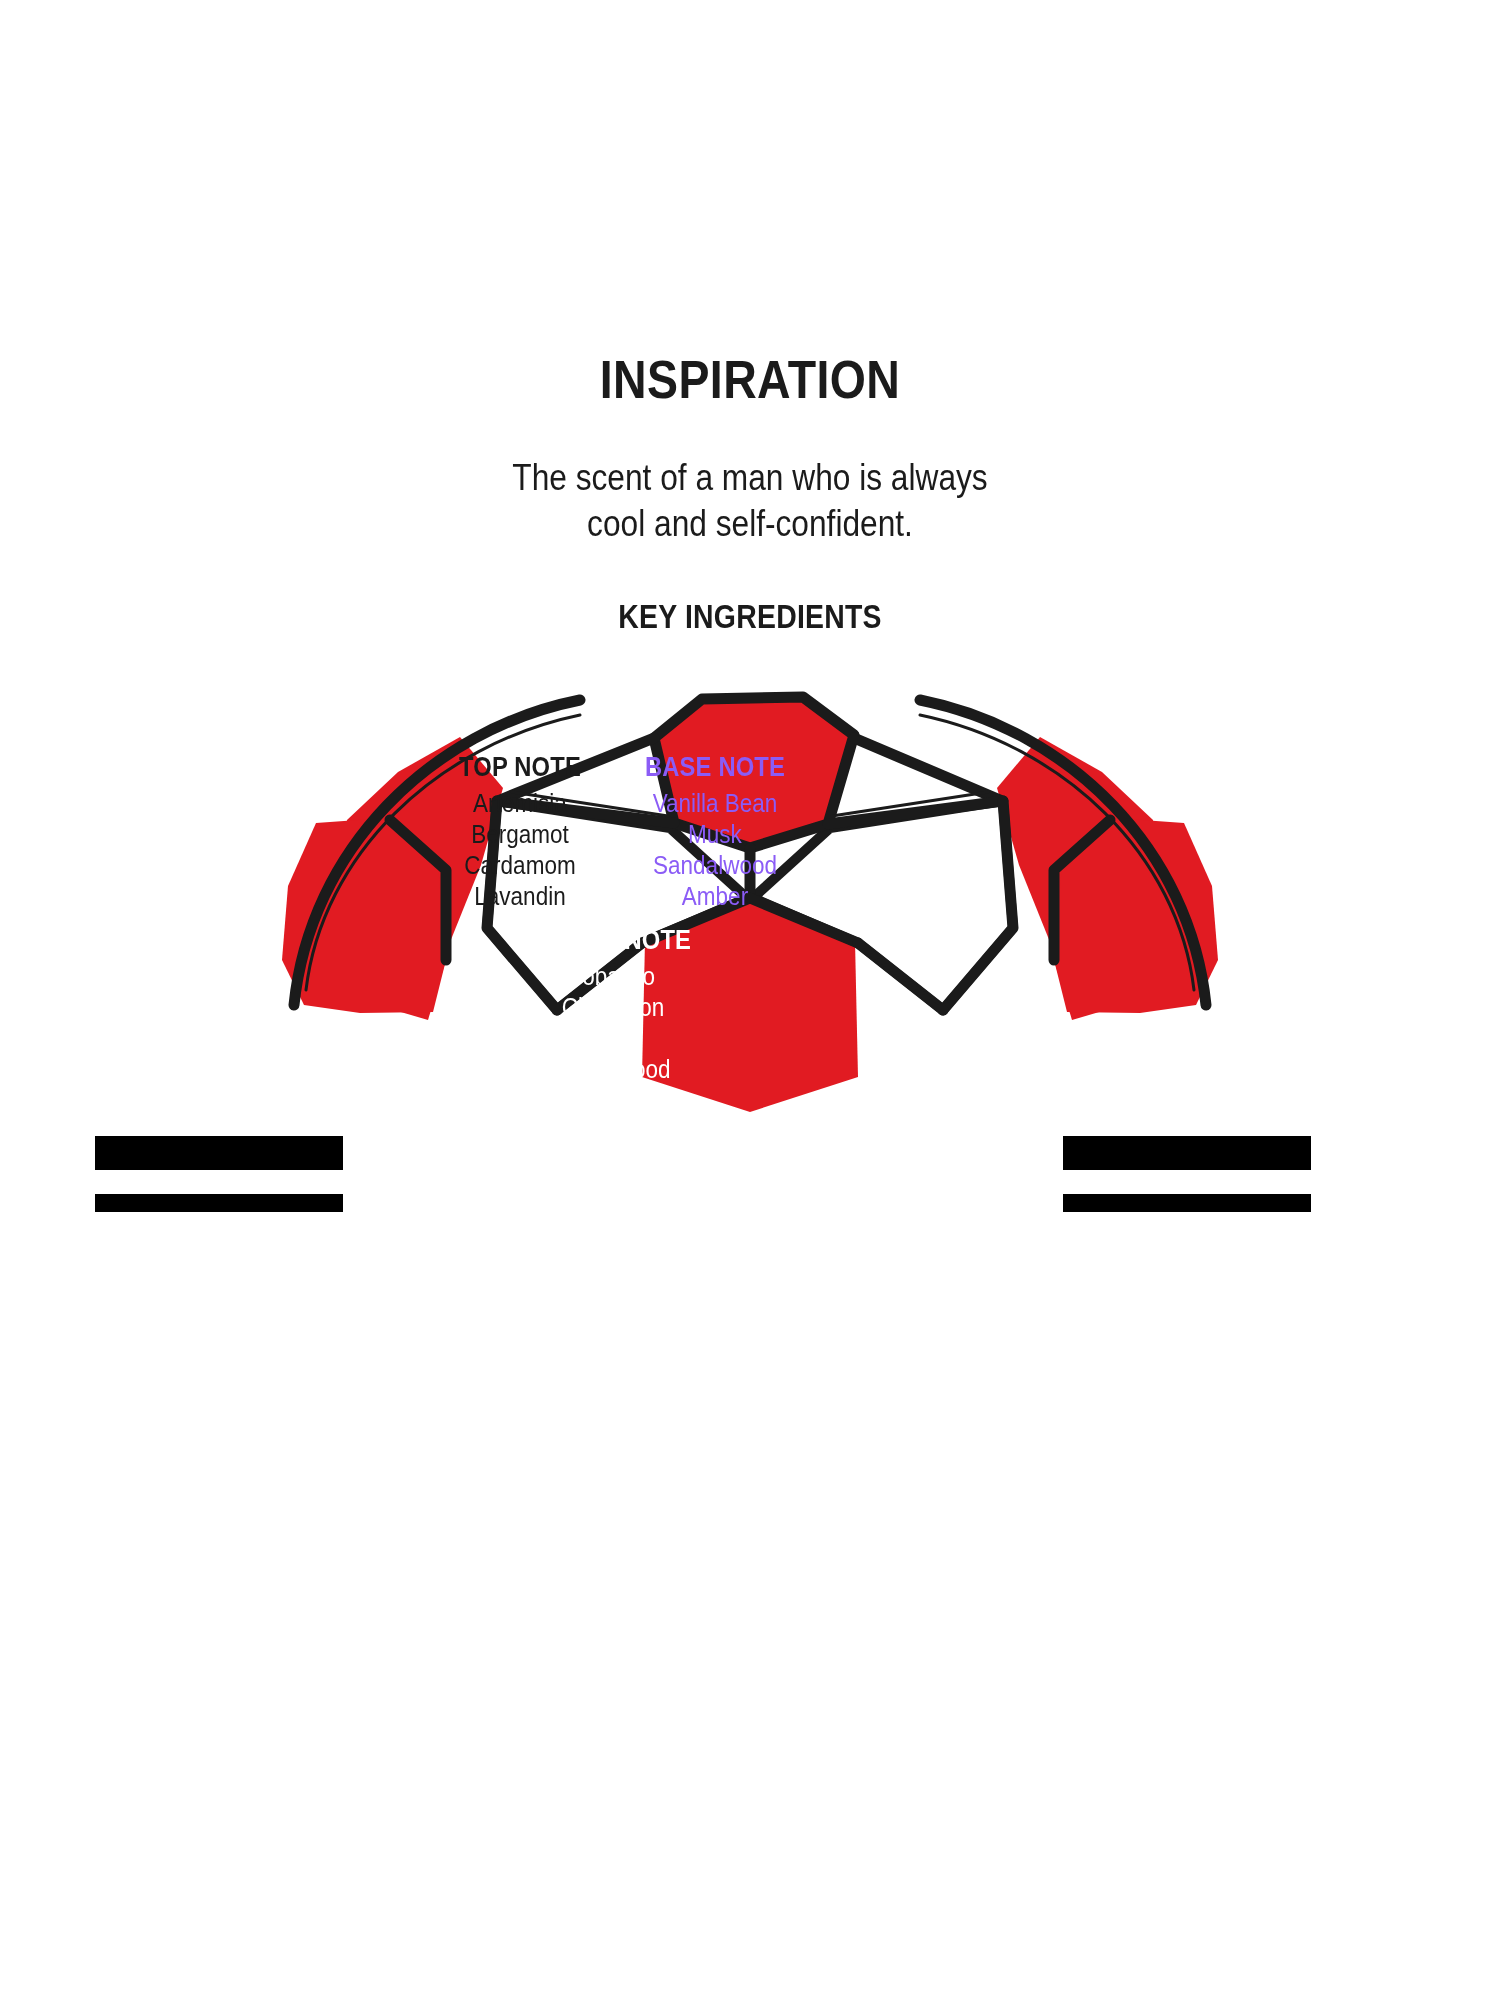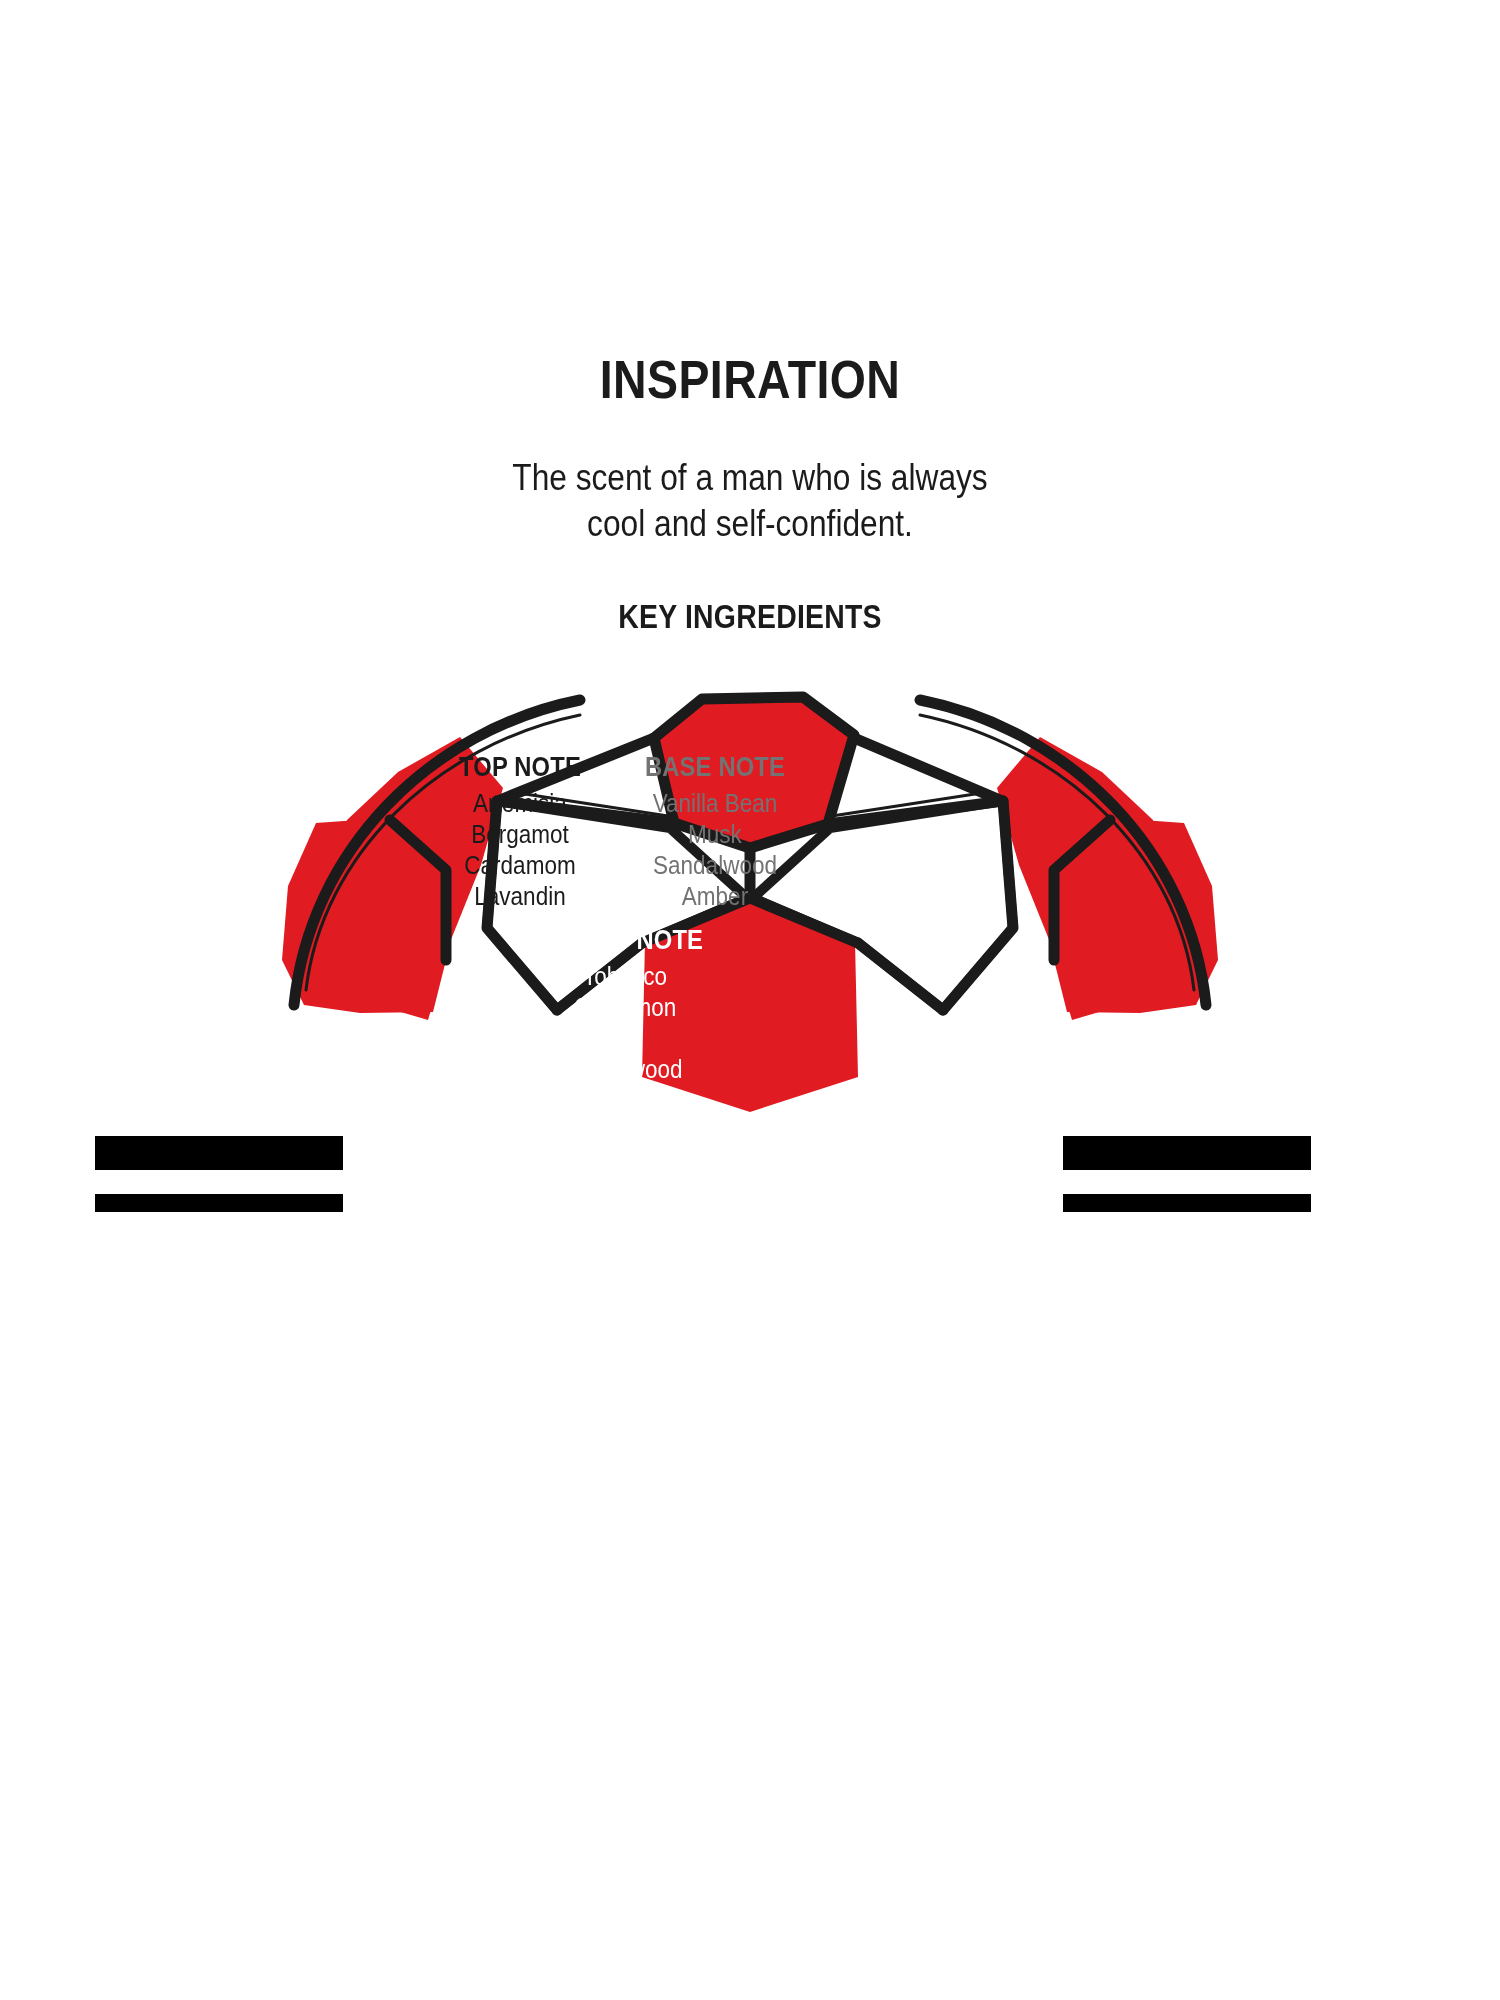--- a/index.html
+++ b/index.html
@@ -103,24 +103,24 @@
     left: 155px;
     top: 92px;
     width: 230px;
     color: #1b1b1b;
     text-align: center;
   }
   #panel-base {
     left: 340px;
     top: 92px;
     width: 250px;
-    color: #737373;
+    color: #8b5cf6;
   }
   #panel-heart {
-    left: 260px;
+    left: 248px;
     top: 265px;
     width: 230px;
     color: #ffffff;
   }
 
   
   .bar {
     position: absolute;
     background: #000000;
   }

